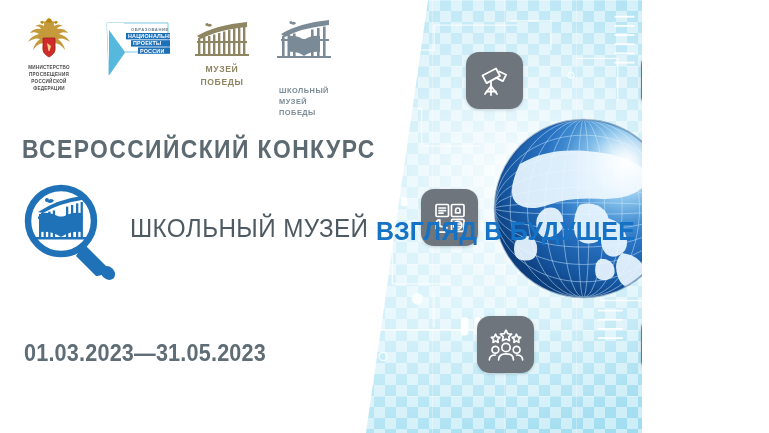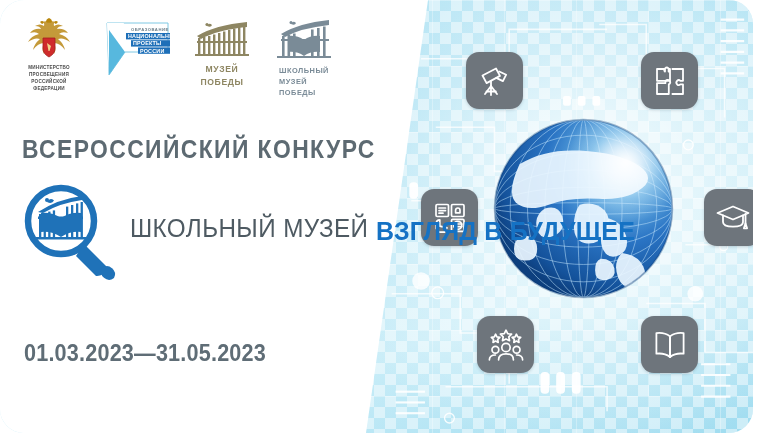--- a/index.html
+++ b/index.html
@@ -1,18 +1,18 @@
 <!DOCTYPE html>
 <html><head>
 <meta charset="utf-8">
 <style>
   html,body{margin:0;padding:0;background:#fff;}
   body{width:769px;height:433px;overflow:hidden;font-family:"Liberation Sans",sans-serif;}
 
-  #poster{position:relative;width:753px;height:433px;overflow:hidden;background:#ffffff;border-radius:24px;}
+  #poster{position:relative;width:642px;height:433px;overflow:hidden;background:#ffffff;}
 
   
   #bg-right{
     position:absolute;inset:0;
     background:
       radial-gradient(circle at 78% 40%, rgba(255,255,255,.85) 0%, rgba(255,255,255,0) 45%),
       linear-gradient(160deg,#b9e6f5 0%,#a6dff2 35%,#c9edf8 70%,#9fdcf0 100%);
   }
   
   #bg-check{
@@ -338,21 +338,21 @@
           </g>
           <path d="M6 23 h50 v2 H6z"></path>
           <path d="M16 8 q2-4 5-1 q-1 3-5 1z"></path>
           <circle cx="16" cy="6.5" r="1.6"></circle>
         </g>
       </svg>
       <div class="logo-cap" style="color:#8e8662;font-size:8.6px;letter-spacing:.6px;">МУЗЕЙ
 ПОБЕДЫ</div>
     </div>
 
-    <div class="logo" style="width:72px;">
+    <div class="logo" style="width:72px;gap:20px;">
       <svg width="62" height="44" viewBox="0 0 62 44">
         <g fill="#7a8b97">
           <path d="M4 38 h54 v2 H4z"></path>
           <path d="M8 16 q18-11 48-14 v5 q-28 3-44 12z"></path>
           <g>
             <rect x="9" y="18" width="2.6" height="20"></rect>
             <rect x="14.5" y="17" width="2.6" height="21"></rect>
             <rect x="20" y="15.5" width="2.6" height="22.5"></rect>
             <rect x="38" y="11.5" width="2.6" height="26.5"></rect>
             <rect x="44" y="10" width="2.6" height="28"></rect>

